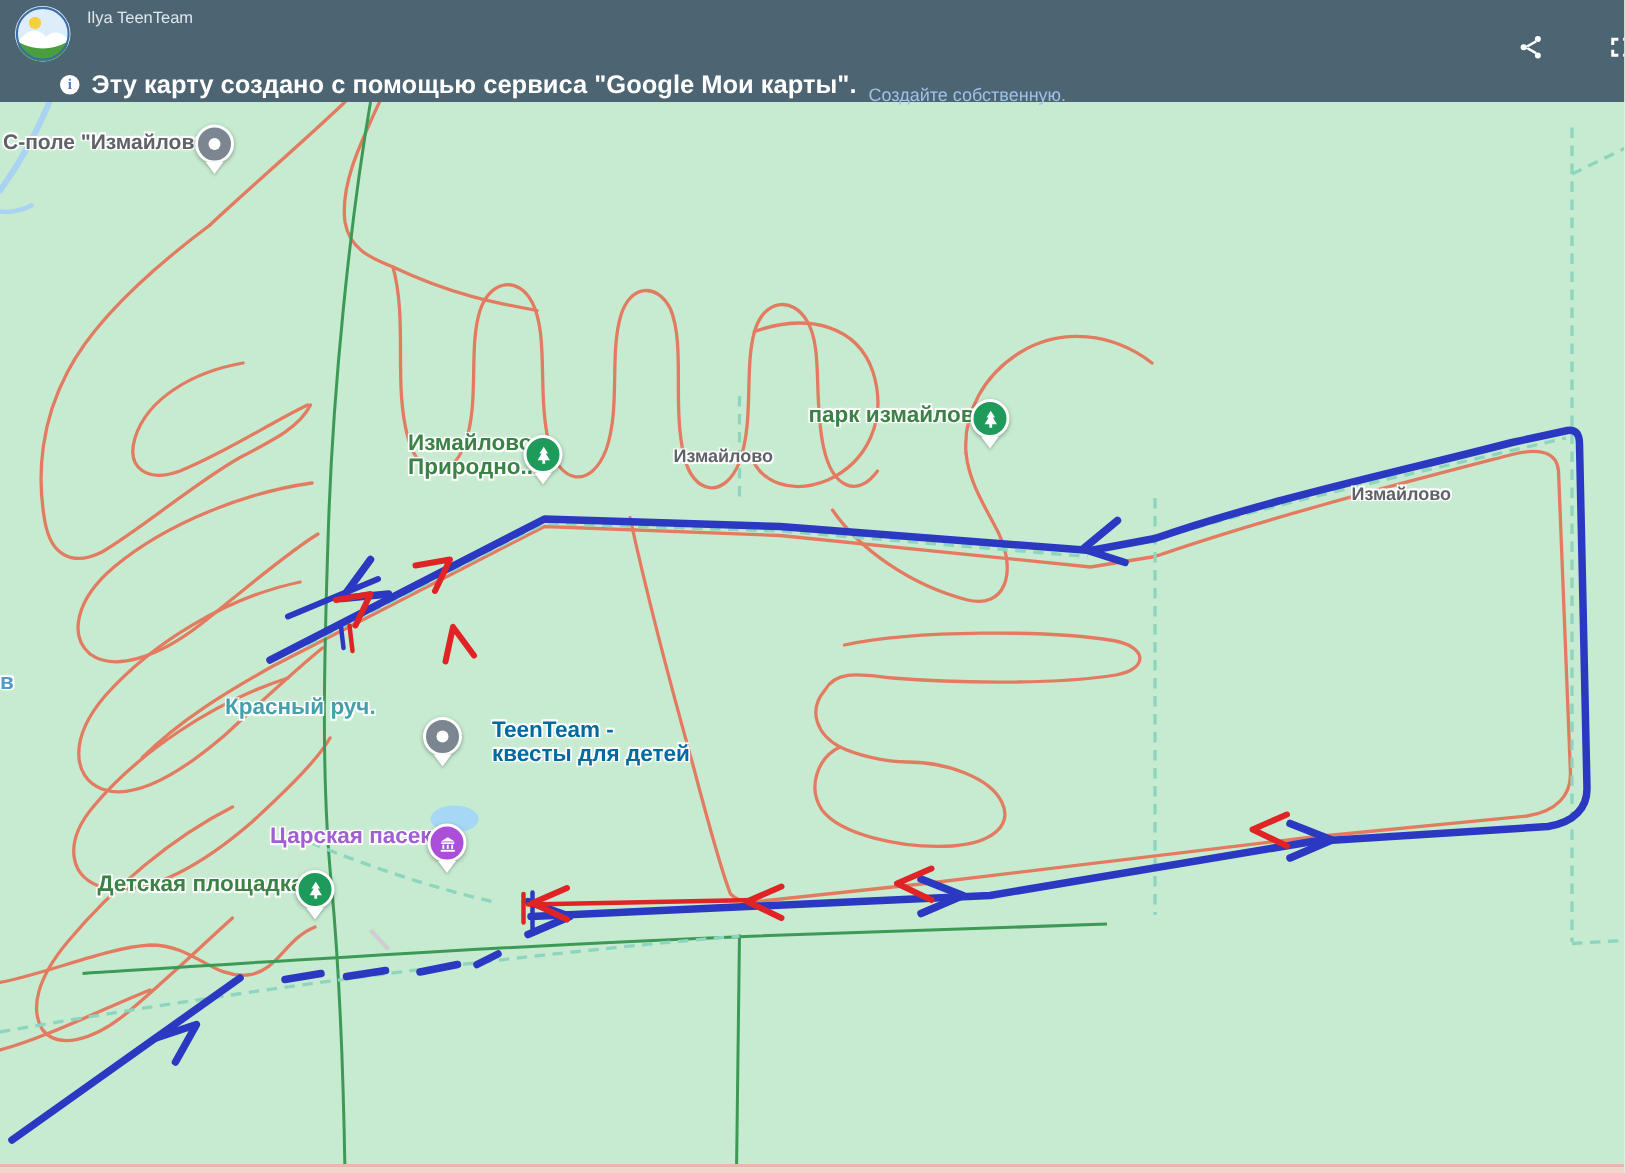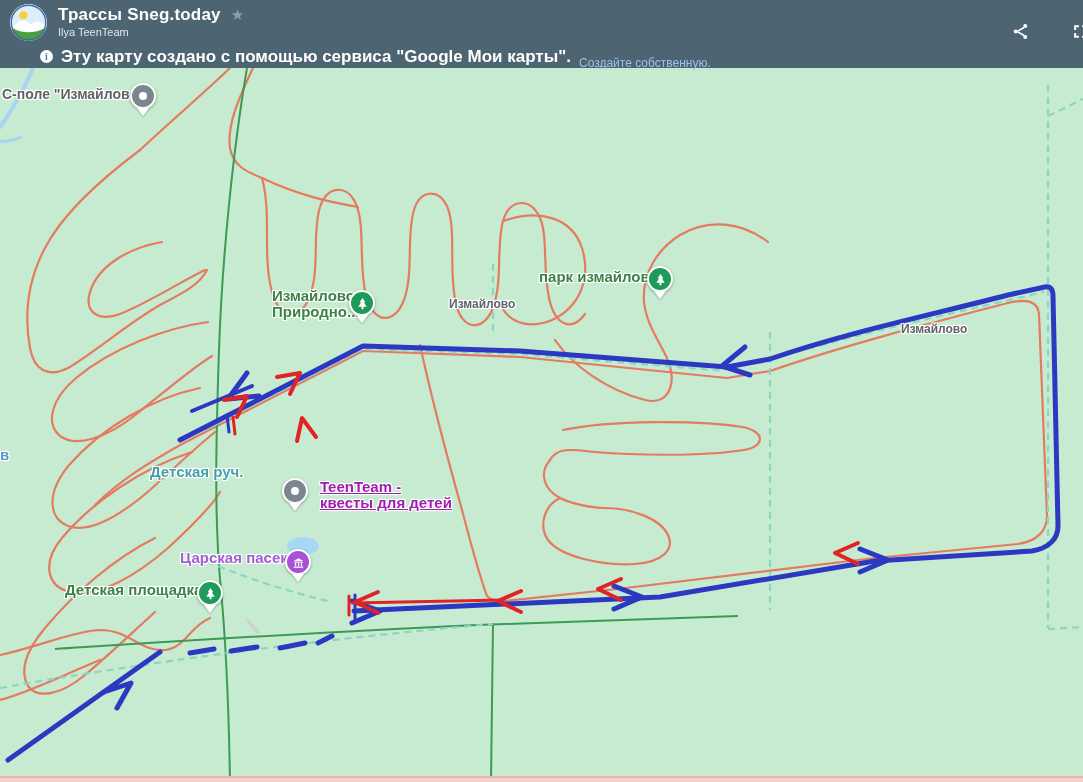--- a/index.html
+++ b/index.html
@@ -143,22 +143,22 @@
       </g>
     </svg>
 
     <div id="labels-layer">
         <div class="map-label" style="left: 2px; top: 87px; color: rgb(95, 99, 104); font-size: 14px;">С-поле "Измайлово"</div>
         <div class="map-label" style="left: 272px; top: 288px; color: rgb(60, 130, 70); font-size: 15px;">Измайлово
 Природно...</div>
         <div class="map-label" style="left: 449px; top: 298px; color: rgb(95, 99, 104); font-size: 12px;">Измайлово</div>
         <div class="map-label" style="left: 539px; top: 269px; color: rgb(60, 130, 70); font-size: 15px;">парк измайлово</div>
         <div class="map-label" style="left: 901px; top: 323px; color: rgb(95, 99, 104); font-size: 12px;">Измайлово</div>
-        <div class="map-label" style="left: 150px; top: 464px; color: rgb(70, 160, 171); font-size: 15px;">Детская руч.</div>
-        <div class="map-label" style="left: 320px; top: 479px; color: #a21caf; font-size: 15px; text-decoration: underline;">TeenTeam -
+        <div class="map-label" style="left: 150px; top: 464px; color: rgb(70, 160, 171); font-size: 15px;">Красный руч.</div>
+        <div class="map-label" style="left: 328px; top: 479px; color: #0369a1; font-size: 15px;">TeenTeam -
 квесты для детей</div>
         <div class="map-label" style="left: 180px; top: 550px; color: rgb(160, 95, 210); font-size: 15px;">Царская пасека</div>
         <div class="map-label" style="left: 65px; top: 582px; color: rgb(60, 130, 70); font-size: 15px;">Детская площадка</div>
         <div class="map-label" style="left: 0px; top: 447px; color: rgb(84, 155, 201); font-size: 15px;">в</div>
       </div>
     <div id="pins-layer">
         <div class="pin" style="left: 130px; top: 83px;">
           <div class="pin-circle" style="background: rgb(123, 134, 145);">
             <div class="poi-dot"></div>
           </div>
@@ -214,24 +214,20 @@
     <div class="logo">
       <svg viewBox="0 0 36 36">
         <circle cx="18" cy="18" r="17.5" fill="#ddeefa"></circle>
         <circle cx="13" cy="11" r="4" fill="#f4d03f"></circle>
         <path d="M3 22 Q12 11 20 20 Q27 14 34 21 L34 25 Q18 31 2 25 Z" fill="#ffffff"></path>
         <path d="M1.5 23 Q18 32 34.5 23 L33.5 28 A17.5 17.5 0 0 1 2.5 28 Z" fill="#4a9e3f"></path>
         <circle cx="18" cy="18" r="16.8" fill="none" stroke="#3a6ea8" stroke-width="1.4"></circle>
       </svg>
     </div>
     <div class="title-block">
-      <div class="title-row">
-        <span class="map-title">Трассы Sneg.today</span>
-        <span class="star">★</span>
-      </div>
       <div class="map-author">Ilya TeenTeam</div>
     </div>
     <div class="header-actions">
       <span class="hicon share">
         <svg viewBox="0 0 24 24" fill="#fff">
             <circle cx="18" cy="5" r="2.5"></circle>
             <circle cx="6" cy="12" r="2.5"></circle>
             <circle cx="18" cy="19" r="2.5"></circle>
             <path d="M7.6 10.9l8.3-4.8 1.1 1.8-8.3 4.8zM7.6 13.1l8.3 4.8 1.1-1.8-8.3-4.8z"></path>
           </svg>

